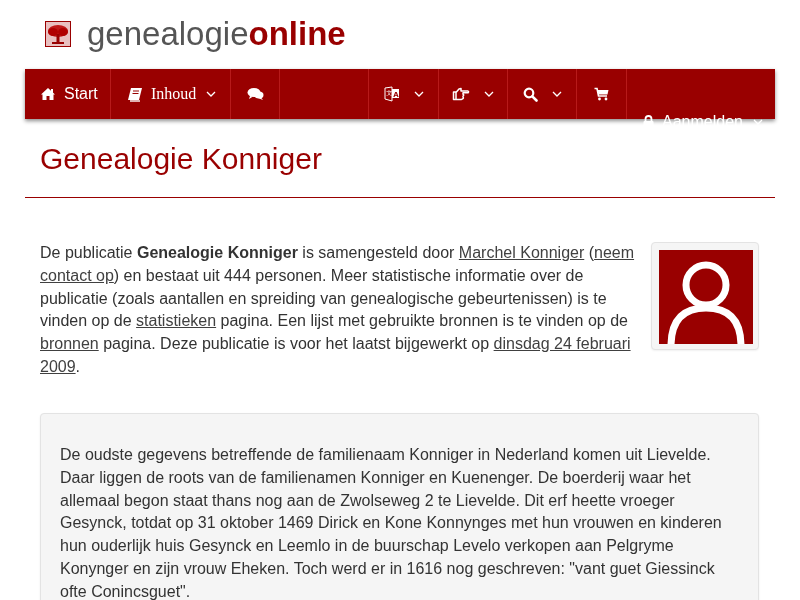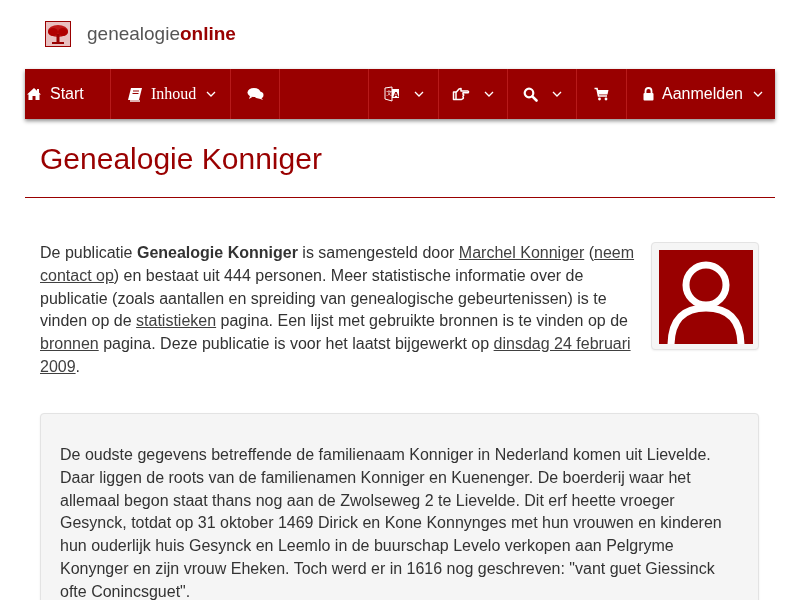--- a/index.html
+++ b/index.html
@@ -6,21 +6,21 @@
   body {
     width:800px; height:600px; overflow:hidden;
     background:#ffffff;
     font-family:"Liberation Sans", sans-serif;
     color:#333333;
     position:relative;
   }
   .header { position:absolute; left:0; top:0; width:800px; height:68px; }
   .logo-icon { position:absolute; left:45px; top:21px; width:26px; height:26px;
     border:1px solid #990000; background:#e8b4b4; box-sizing:border-box; overflow:hidden; }
-  .logo-text { position:absolute; left:87px; top:17px; font-size:19px; line-height:34px; color:#555555; }
+  .logo-text { position:absolute; left:87px; top:17px; font-size:33px; line-height:34px; color:#555555; }
   .logo-text b { color:#990000; font-weight:bold; }
 
   .navbar { position:absolute; left:25px; top:69px; width:750px; height:50px;
     background:#990000; box-shadow:0 2px 4px rgba(0,0,0,0.45); }
   .nav-item { position:absolute; top:0; height:50px; display:flex; align-items:center;
     color:#ffffff; font-size:16px; box-sizing:border-box; cursor:pointer; }
   .nav-div { position:absolute; top:0; width:1px; height:50px; background:#b71a1a; }
   .nav-item svg { display:block; }
   .chev { margin-left:10px; }
 
@@ -51,21 +51,21 @@
       <ellipse cx="17" cy="10" rx="5" ry="4" fill="#b00000"></ellipse>
       <rect x="10.5" y="12" width="3" height="9" fill="#990000"></rect>
       <rect x="6" y="20" width="12" height="2" fill="#990000"></rect>
     </svg>
   </div>
   <div class="logo-text"><span>genealogie</span><b>online</b></div>
 </div>
 
 <div class="navbar">
 
-  <div class="nav-item" style="left:0;width:85px;padding-left:1px;">
+  <div class="nav-item" style="left:0;width:85px;padding-left:15px;">
     <span style="margin-right:8px;">
       <svg width="16" height="14" viewBox="0 0 16 14">
           <path d="M8 1 L15 7.5 L13.5 7.5 L13.5 13 L9.5 13 L9.5 9 L6.5 9 L6.5 13 L2.5 13 L2.5 7.5 L1 7.5 Z" fill="#fff"></path>
           <rect x="11" y="2" width="2" height="4" fill="#fff"></rect>
         </svg>
     </span>
     <span>Start</span>
   </div>
   <div class="nav-div" style="left:85px;"></div>
 
@@ -151,21 +151,21 @@
       <svg width="15" height="14" viewBox="0 0 15 14">
           <path d="M0.5 1.5 L3 1.5 L4.5 9 L13 9" fill="none" stroke="#fff" stroke-width="1.6"></path>
           <path d="M3.5 3 L14.5 3 L13.5 7.5 L4.3 7.5 Z" fill="#fff"></path>
           <circle cx="5.5" cy="12" r="1.4" fill="#fff"></circle>
           <circle cx="12" cy="12" r="1.4" fill="#fff"></circle>
         </svg>
     </span>
   </div>
   <div class="nav-div" style="left:601px;"></div>
 
-  <div class="nav-item" style="left:602px;width:148px;padding-left:16px;">
+  <div class="nav-item" style="left:602px;width:148px;padding-left:16px;margin-top:28px;">
     <span style="margin-right:8px;">
       <svg width="11" height="14" viewBox="0 0 11 14">
           <path d="M2.5 6 L2.5 4 Q2.5 1 5.5 1 Q8.5 1 8.5 4 L8.5 6" fill="none" stroke="#fff" stroke-width="1.8"></path>
           <rect x="0.5" y="6" width="10" height="7.5" rx="1" fill="#fff"></rect>
         </svg>
     </span>
     <span>Aanmelden</span>
     <span class="chev">
         <svg width="10" height="6" viewBox="0 0 10 6">
           <path d="M1 1 L5 5 L9 1" stroke="#fff" stroke-width="1.3" fill="none"></path>

